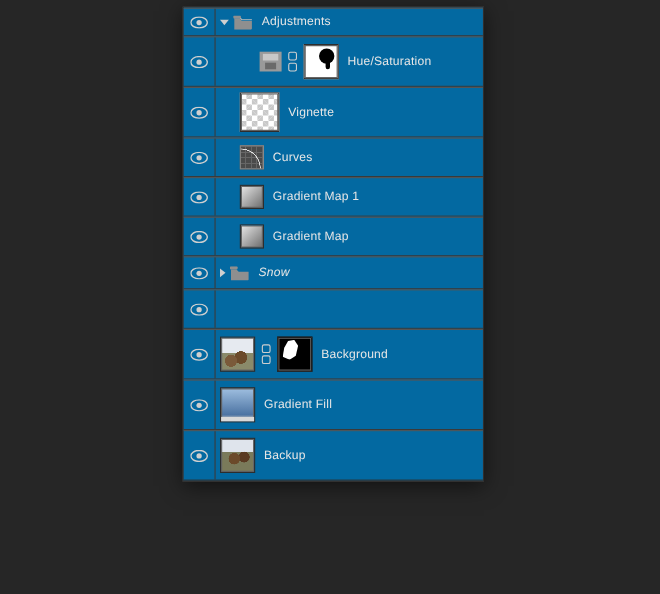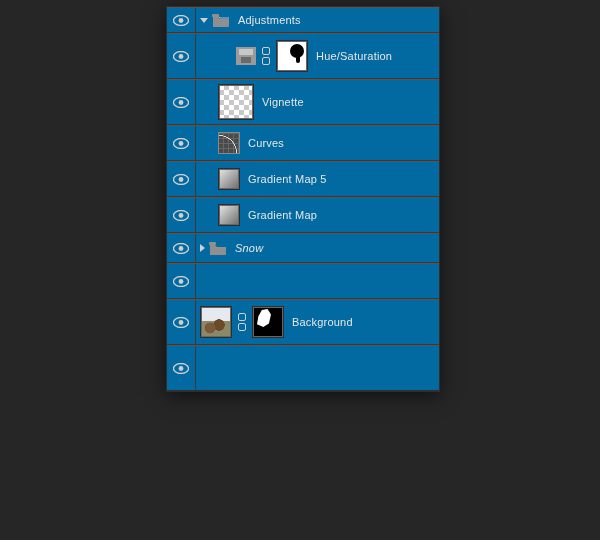--- a/index.html
+++ b/index.html
@@ -231,21 +231,21 @@
 
   <div class="row">
     <div class="vis-col">
       <svg class="eye" viewBox="0 0 16 11">
           <ellipse cx="8" cy="5.5" rx="7.5" ry="5" fill="none" stroke="#cfcfcf" stroke-width="1.3"></ellipse>
           <circle cx="8" cy="5.5" r="2.4" fill="#cfcfcf"></circle>
         </svg>
     </div>
     <div class="content indent-1">
       <div class="thumb sm gradient-br"></div>
-      <span class="label">Gradient Map 5</span>
+      <span class="label">Gradient Map 1</span>
     </div>
   </div>
 
   <div class="row">
     <div class="vis-col">
       <svg class="eye" viewBox="0 0 16 11">
           <ellipse cx="8" cy="5.5" rx="7.5" ry="5" fill="none" stroke="#cfcfcf" stroke-width="1.3"></ellipse>
           <circle cx="8" cy="5.5" r="2.4" fill="#cfcfcf"></circle>
         </svg>
     </div>
@@ -292,24 +292,40 @@
       <div class="thumb photo"></div>
       <div class="link-icon">
           <span></span>
           <span></span>
         </div>
       <div class="thumb mask-blob"></div>
       <span class="label">Background</span>
     </div>
   </div>
 
+  <div class="row tall">
+    <div class="vis-col">
+      <svg class="eye" viewBox="0 0 16 11">
+          <ellipse cx="8" cy="5.5" rx="7.5" ry="5" fill="none" stroke="#cfcfcf" stroke-width="1.3"></ellipse>
+          <circle cx="8" cy="5.5" r="2.4" fill="#cfcfcf"></circle>
+        </svg>
+    </div>
+    <div class="content indent-0">
+      <div class="thumb gradient-blue"></div>
+      <span class="label">Gradient Fill</span>
+    </div>
+  </div>
 
 
   <div class="row tall" style="border-bottom:1px solid #2f2f2f">
     <div class="vis-col">
       <svg class="eye" viewBox="0 0 16 11">
           <ellipse cx="8" cy="5.5" rx="7.5" ry="5" fill="none" stroke="#cfcfcf" stroke-width="1.3"></ellipse>
           <circle cx="8" cy="5.5" r="2.4" fill="#cfcfcf"></circle>
         </svg>
     </div>
+    <div class="content indent-0">
+      <div class="thumb photo2"></div>
+      <span class="label">Backup</span>
+    </div>
   </div>
 
 </div>
 
 </body></html>

